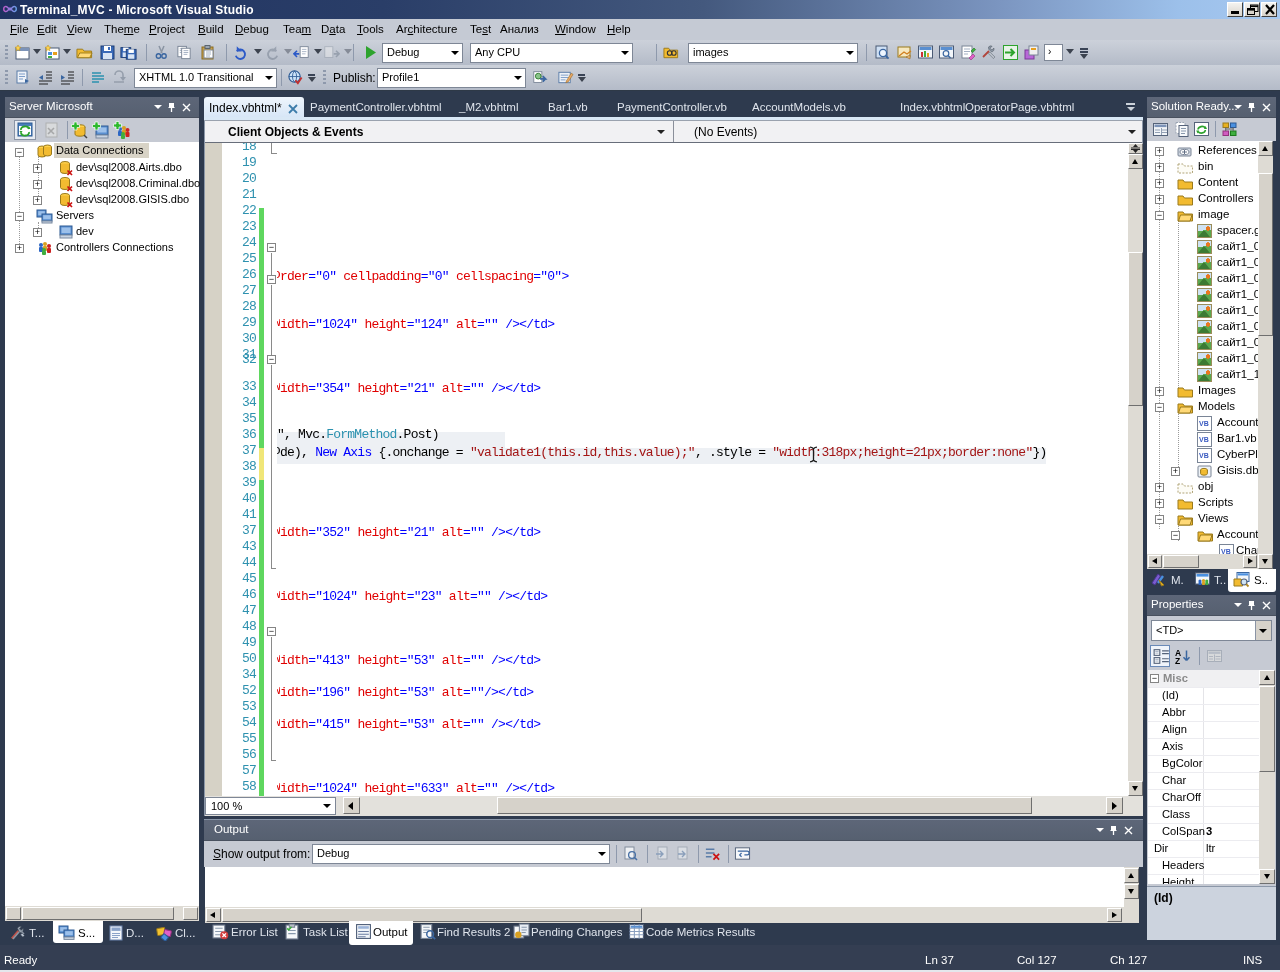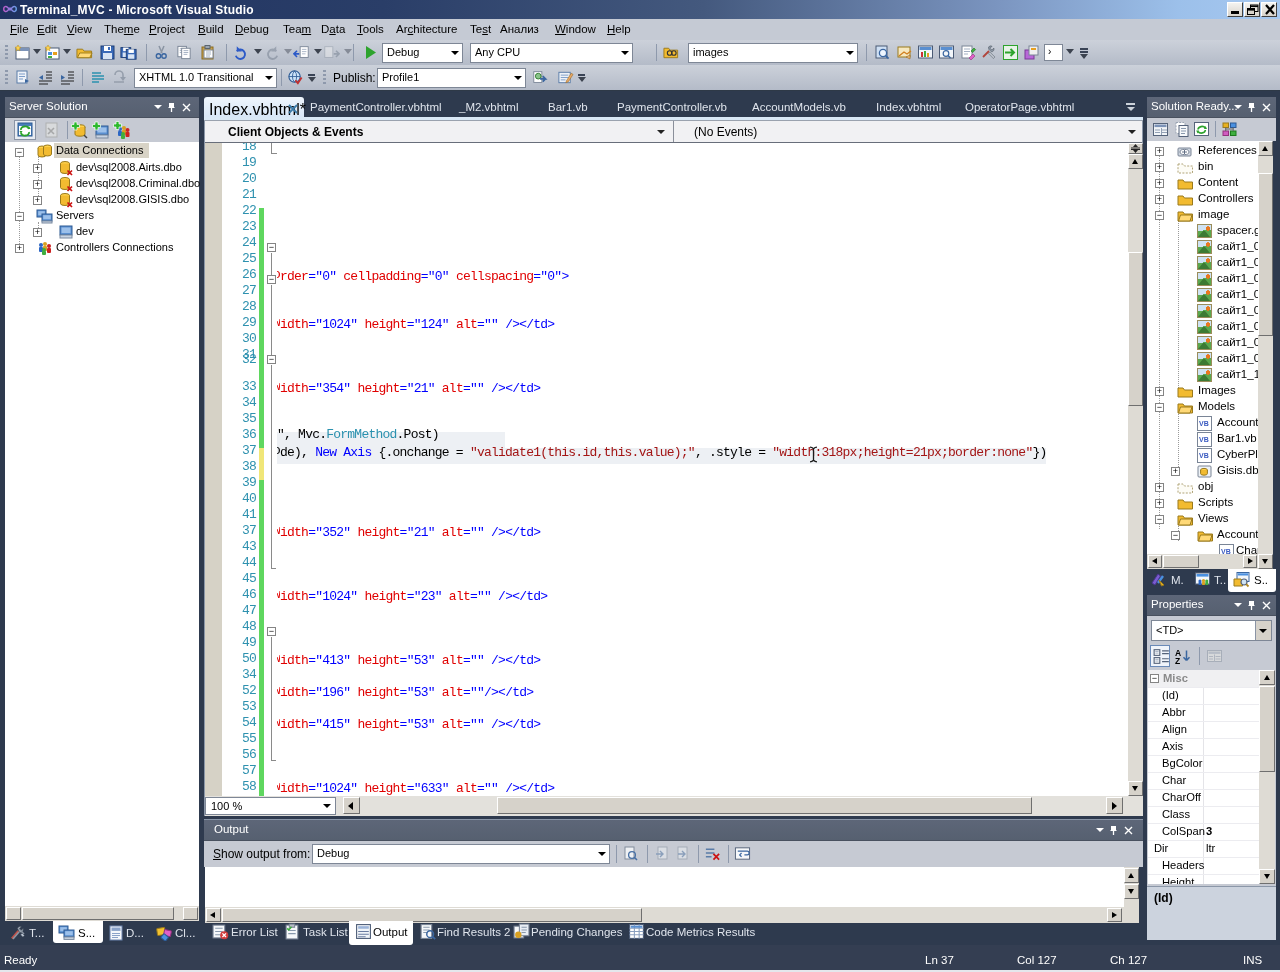--- a/index.html
+++ b/index.html
@@ -307,21 +307,21 @@
   <svg class="ticon" style="left:557px" width="18" height="17" viewBox="0 0 18 17">
       <rect x="2" y="3" width="12" height="11" fill="#eef2f8" stroke="#5a7ca8"></rect>
       <path d="M4 6 h8 M4 8.5 h8 M4 11 h5" stroke="#7c9cc8" stroke-width="1"></path>
       <path d="M10 12 L15 4 l2 1.2 L12 13 l-2.6 1z" fill="#e8a868" stroke="#9a6a20" stroke-width=".6"></path>
     </svg>
   <div style="position:absolute;left:578px;top:9px;width:7px;height:1.5px;background:#3a4456"></div>
   <span class="dd" style="left:578px;top:12px"></span>
 </div>
 
 <div class="abs ptitle" style="left:5px;top:97px;width:194px">
-  <span style="position:absolute;left:4px;top:3px">Server Solution</span>
+  <span style="position:absolute;left:4px;top:3px">Server Microsoft</span>
   <span style="position:absolute;right:37px;top:8px;width:0;height:0;border-left:4px solid transparent;border-right:4px solid transparent;border-top:4px solid #fff"></span>
     <span style="position:absolute;right:23px;top:5px"><svg width="9" height="11" viewBox="0 0 9 11">
         <path d="M2 1 h5 v4 l1 1 h-7 l1 -1 z" fill="#fff"></path>
         <path d="M4.5 6 v4" stroke="#fff" stroke-width="1.3"></path>
       </svg></span>
     <svg style="position:absolute;right:8px;top:6px" width="9" height="9" viewBox="0 0 9 9">
       <path d="M1 1 L8 8 M8 1 L1 8" stroke="#fff" stroke-width="1.4"></path>
     </svg>
 </div>
 <div class="abs ptools" style="left:5px;top:118px;width:194px;height:24px">
@@ -467,31 +467,31 @@
   <div class="abs tab2" style="left:126px;top:927px">D...</div>
   <svg class="abs" style="left:156px;top:925px" width="16" height="16" viewBox="0 0 16 16">
     <rect x="1" y="3" width="8" height="7" rx="1" fill="#f2c230" stroke="#9a7a1c" transform="rotate(-8 5 6)"></rect>
     <rect x="8" y="5" width="7" height="6" rx="1" fill="#e060c8" stroke="#94307e" transform="rotate(12 11 8)"></rect>
     <rect x="6" y="10" width="6" height="5" rx="1" fill="#4a90e0" stroke="#2c5a94" transform="rotate(40 9 12)"></rect>
   </svg>
   <div class="abs tab2" style="left:175px;top:927px">Cl...</div>
 </div>
 
 <div class="abs" style="left:204px;top:97px;width:100px;height:23px;background:linear-gradient(#eef5fc,#d4e4f6);border-radius:3px 3px 0 0;">
-  <span style="position:absolute;left:5px;top:4px;font-size:16px;color:#000">Index.vbhtml*</span>
+  <span style="position:absolute;left:5px;top:4px;font-size:12px;color:#000">Index.vbhtml*</span>
   <svg style="position:absolute;left:84px;top:7px" width="10" height="10" viewBox="0 0 10 10">
       <path d="M1 1 L9 9 M9 1 L1 9" stroke="#3d7caa" stroke-width="1.8"></path>
     </svg>
 </div>
 <div class="abs tab2" style="left:310px;top:101px">PaymentController.vbhtml</div>
 <div class="abs tab2" style="left:459px;top:101px">_M2.vbhtml</div>
 <div class="abs tab2" style="left:548px;top:101px">Bar1.vb</div>
 <div class="abs tab2" style="left:617px;top:101px">PaymentController.vb</div>
 <div class="abs tab2" style="left:752px;top:101px">AccountModels.vb</div>
-<div class="abs tab2" style="left:876px;top:101px">Index.vbhtml</div>
+<div class="abs tab2" style="left:900px;top:101px">Index.vbhtml</div>
 <div class="abs tab2" style="left:965px;top:101px">OperatorPage.vbhtml</div>
 <div class="abs" style="left:1126px;top:103px;width:9px;height:2px;background:#ccd2da"></div>
 <div class="abs" style="left:1127px;top:107px;width:0;height:0;border-left:4px solid transparent;border-right:4px solid transparent;border-top:4px solid #ccd2da"></div>
 
 <div class="abs" id="edgroup" style="left:204px;top:121px;width:939px;height:695px;background:#fff;border:1px solid #8b97a8"></div>
 
 <div class="abs" style="left:204px;top:117px;width:939px;height:3px;background:#d9e8f6"></div>
 <div class="abs" style="left:204px;top:120px;width:939px;height:1px;background:#9aa2ae"></div>
 <div class="abs" style="left:205px;top:121px;width:937px;height:22px;background:#f1f1f3;border-bottom:1px solid #686e7a">
   <span style="position:absolute;left:23px;top:4px;font-size:12px;font-weight:bold;color:#000">Client Objects &amp; Events</span>

